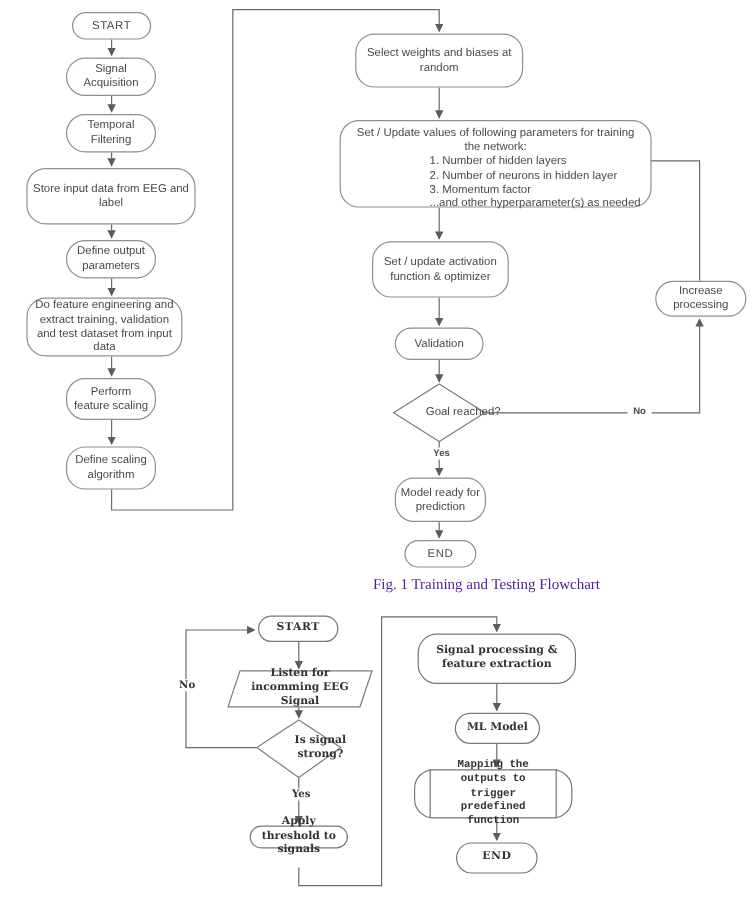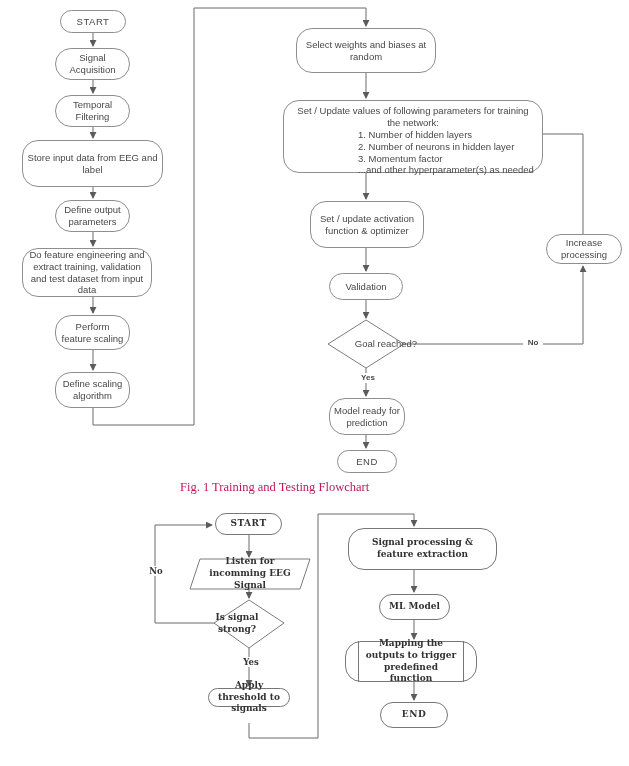--- a/index.html
+++ b/index.html
@@ -26,22 +26,22 @@
   .predef-bar { position:absolute; top:-1px; bottom:-1px; width:0;
                 border-left:1px solid #777777; }
 
   .edge-label {
     position:absolute; z-index:4; background:#ffffff; text-align:center;
     font:bold 8px/1.2 "Liberation Sans", sans-serif; color:#4a4a4a; padding:0 2px;
   }
   .edge-label.f2l { font:bold 8.5px/1.2 "DejaVu Serif", serif; color:#333333; }
 
   .caption {
-    position:absolute; z-index:2; width:320px; left:180px; text-align:left;
-    font:12.5px/1.2 "Liberation Serif", serif; color:#be185d;
+    position:absolute; z-index:2; width:320px; left:180px; text-align:right;
+    font:12.5px/1.2 "Liberation Serif", serif; color:#4c1d95;
   }
 </style>
 </head>
 <body>
 
 <div id="canvas">
 
   <svg id="wires" width="629" height="766">
     <defs>
       <marker id="arrow" viewBox="0 0 8 8" refX="7" refY="4" markerWidth="7" markerHeight="7" orient="auto-start-reverse">
@@ -158,44 +158,44 @@
   <div class="caption" style="top:480px;">Fig. 1 Training and Testing Flowchart</div>
 
   <div class="node oval f2" style="left:215px;top:513px;width:67px;height:22px;">
     <span>START</span>
   </div>
 
   <div class="node overlay f2" style="left:192px;top:559px;width:116px;height:30px;">
     <span>Listen for incomming EEG Signal</span>
   </div>
 
-  <div class="node overlay f2" style="left:202px;top:600px;width:70px;height:48px;">
+  <div class="node overlay f2" style="left:232px;top:600px;width:70px;height:48px;">
     <span>Is signal strong?</span>
   </div>
 
   <div class="edge-label f2l" style="left:238px;top:657px;width:22px;">Yes</div>
 
   <div class="edge-label f2l" style="left:145px;top:566px;width:18px;">No</div>
 
   <div class="node f2" style="left:208px;top:688px;width:82px;height:19px;">
     <span>Apply threshold to signals</span>
   </div>
 
-  <div class="node f2" style="left:348px;top:528px;width:149px;height:42px;">
+  <div class="node f2" style="left:348px;top:528px;width:132px;height:42px;">
     <span>Signal processing &amp; feature extraction</span>
   </div>
 
   <div class="node f2" style="left:379px;top:594px;width:71px;height:26px;">
     <span>ML  Model</span>
   </div>
 
   <div class="node f2" style="left:345px;top:641px;width:132px;height:41px;">
     <div class="predef-bar" style="left:12px;"></div>
     <div class="predef-bar" style="right:12px;"></div>
-    <span style="padding:0 14px;">Mapping the outputs to trigger predefined function</span>
+    <span style="padding:0 14px;font-family:Liberation Mono, monospace;">Mapping the outputs to trigger predefined function</span>
   </div>
 
   <div class="node oval f2" style="left:380px;top:702px;width:68px;height:26px;">
     <span>END</span>
   </div>
 
 
 </div>
 
 </body></html>

